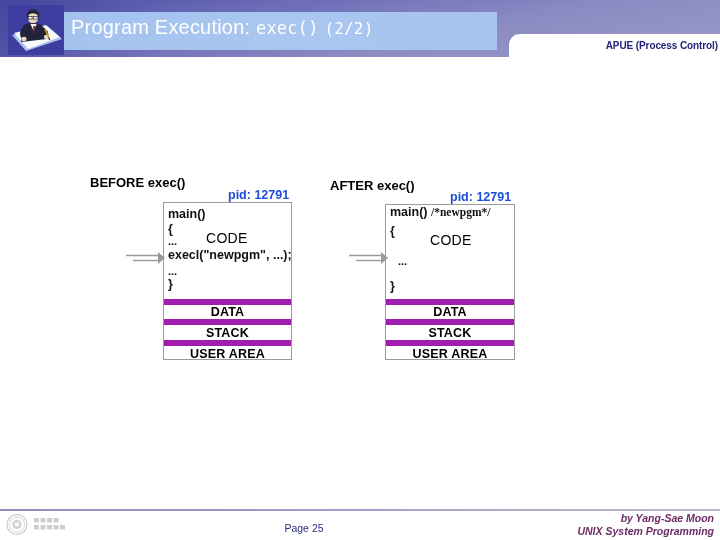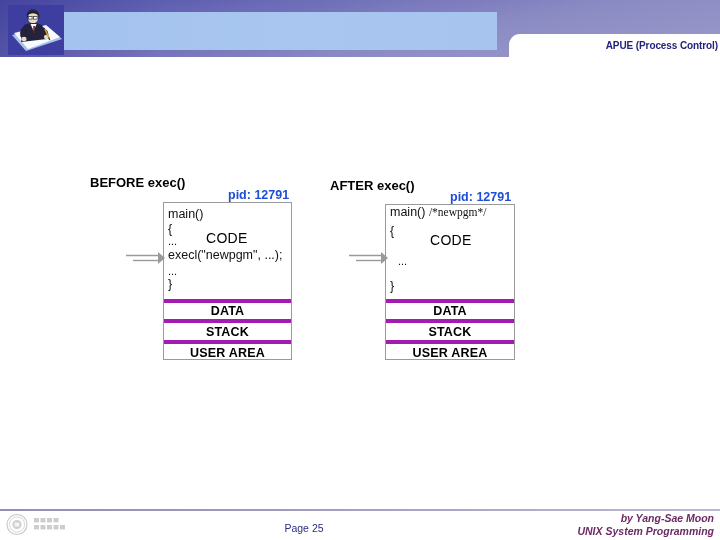--- a/index.html
+++ b/index.html
@@ -131,21 +131,21 @@
     position: absolute;
     border: 1px solid #9a9a9a;
     box-sizing: border-box;
     background: #ffffff;
   }
   .seg-row {
     position: absolute;
     left: 0;
     width: 100%;
     box-sizing: border-box;
-    border-top: 4px solid #a21caf;
+    border-top: 6px solid #a21caf;
     display: flex;
     align-items: center;
     justify-content: center;
     font-size: 12.5px;
     font-weight: 700;
     color: #000000;
     letter-spacing: 0.2px;
   }
 
   .code-area {
@@ -158,21 +158,21 @@
     position: absolute;
     font-size: 14px;
     font-weight: 400;
     color: #000000;
     letter-spacing: 0.3px;
   }
   .code-line {
     position: absolute;
     left: 4px;
     font-size: 12.5px;
-    font-weight: 400;
+    font-weight: 700;
     color: #111111;
     white-space: nowrap;
     font-family: "Liberation Sans", sans-serif;
   }
   .code-comment {
     font-family: "Liberation Serif", serif;
     font-size: 11.5px;
     color: #111111;
   }
 
@@ -257,20 +257,23 @@
     <path d="M33 21 Q42 25 40 32 L35 31 Q37 27 31 25 Z" fill="#23233c"></path>
     <path d="M16 21 Q9 27 14 34 L19 32 Q15 28 20 25 Z" fill="#23233c"></path>
 
     <ellipse cx="38.5" cy="32" rx="2.6" ry="2.2" fill="#e8d9c4"></ellipse>
     <ellipse cx="16" cy="34" rx="2.6" ry="2.2" fill="#e8d9c4"></ellipse>
 
     <path d="M37 24 L41 33" stroke="#d8a22a" stroke-width="1.6"></path>
     <path d="M40.6 32.4 L41.8 35" stroke="#2a2a42" stroke-width="1.2"></path>
   </svg>
 
+  <div class="title-text">
+    <span>Program Execution: </span><span class="mono">exec()</span>&nbsp;<span class="suffix">(2/2)</span>
+  </div>
 
   <div class="diagram">
 
     <div class="panel-heading" style="left:90px; top:175px;">BEFORE exec()</div>
     <div class="pid-label" style="left:228px; top:188px;">pid: 12791</div>
 
     <div class="proc-box" style="left:163px; top:202px; width:129px; height:158px;">
 
       <div class="code-area" style="height:96px;">
         <div class="code-label" style="left:42px; top:27px;">CODE</div>

